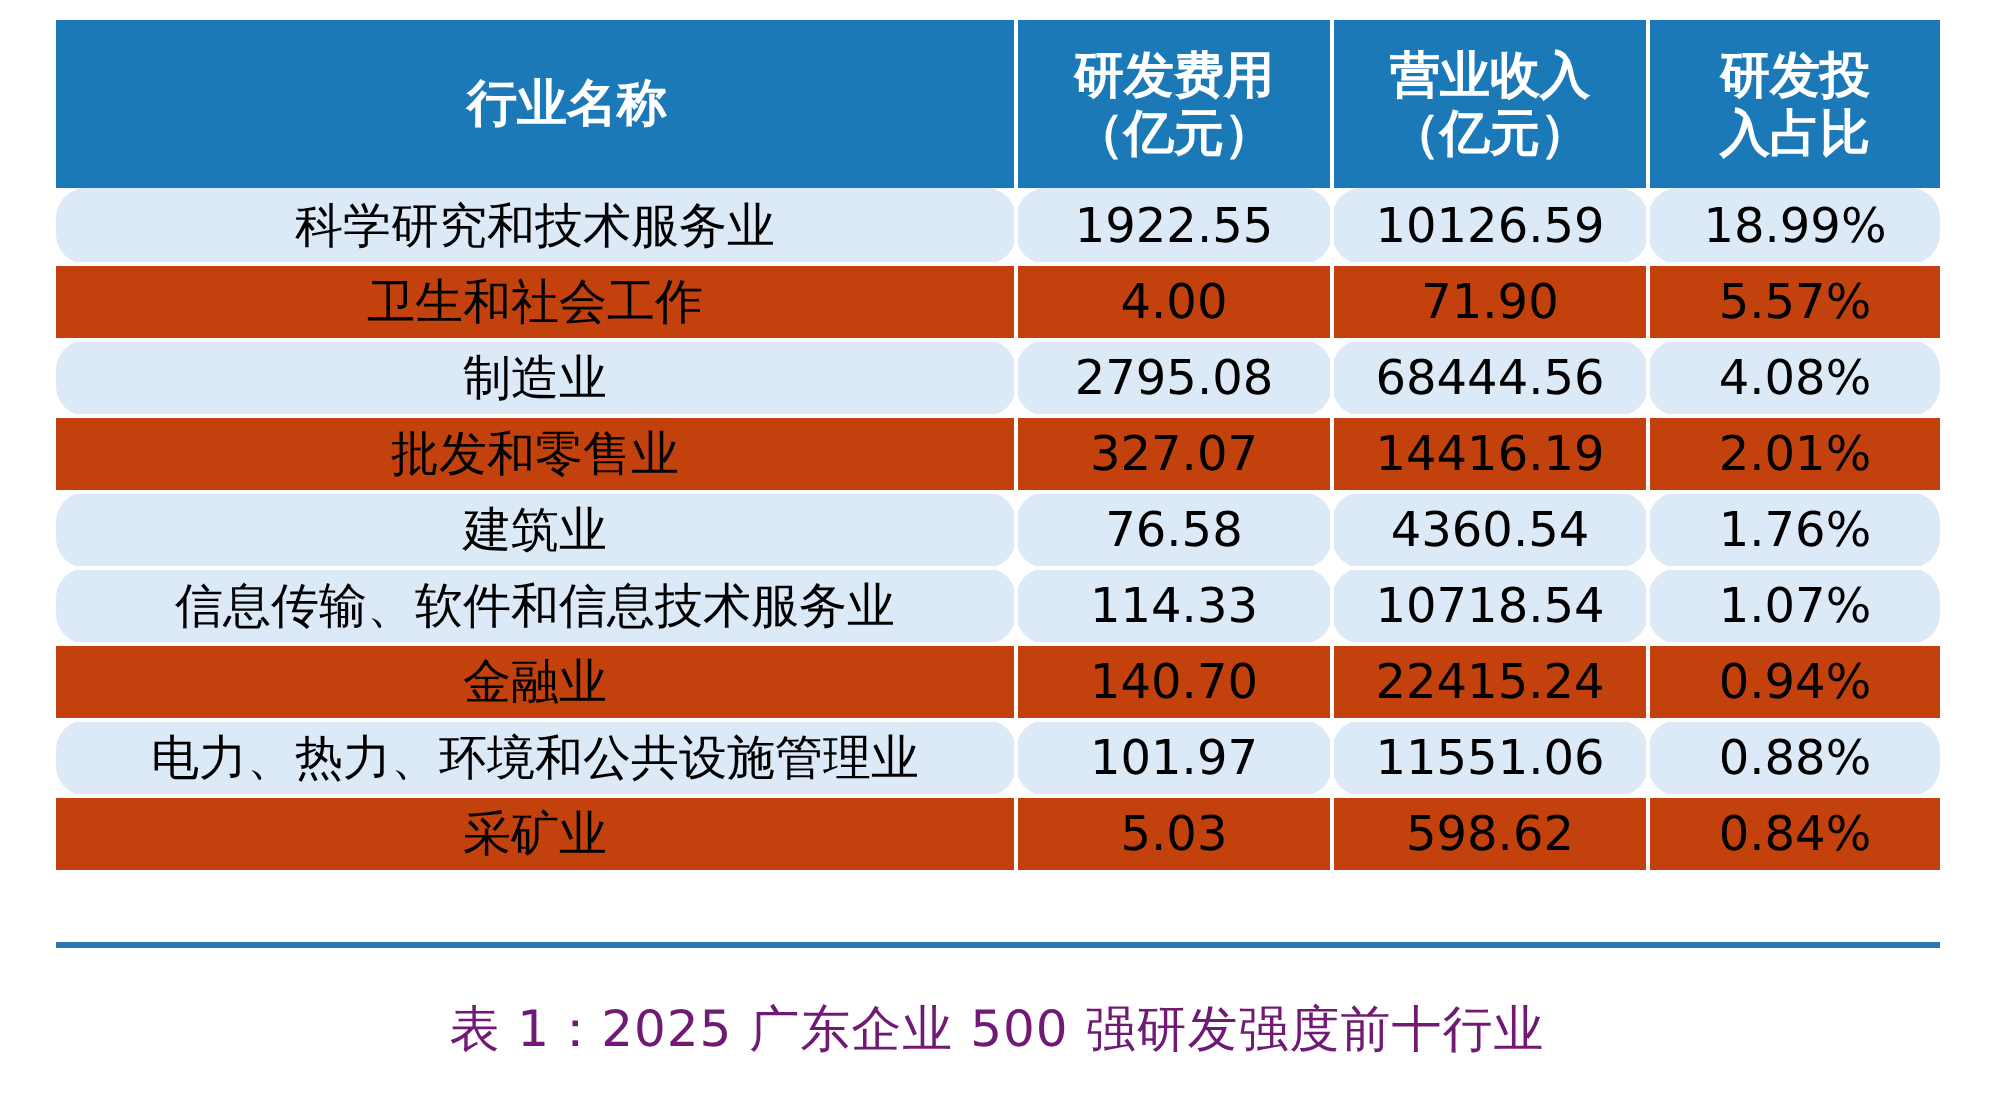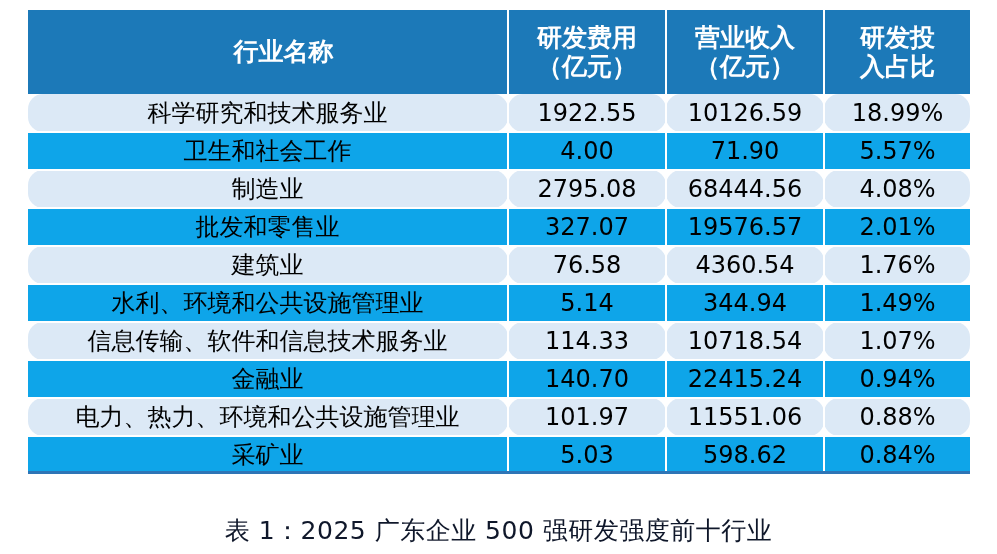--- a/index.html
+++ b/index.html
@@ -70,44 +70,43 @@
   }
   table.data-table td:last-child {
     border-right: none;
     margin-left: 20px;
   }
   tr.row-even td {
     background: #dce9f6;
     border-radius: 15px;
   }
   tr.row-odd td {
-    background: #0ea5e9;
+    background: #c2410c;
   }
   .col-name   { width: 480px; }
   .col-rd     { width: 158px; }
   .col-rev    { width: 158px; }
   .col-ratio  { width: 146px; }
   .bottom-rule {
     position: absolute;
     left: 28px;
     top: 471px;
     width: 942px;
     height: 3px;
     background: #2e75b6;
   }
   .caption {
     position: absolute;
     left: 0;
     top: 498px;
     width: 997px;
     text-align: center;
     font-size: 25px;
-    color: #0f172a;
+    color: #701a75;
     letter-spacing: 0.5px;
-    margin-top: 16px;
   }
   .cjk { font-family: "DejaVu Sans", "Liberation Sans", sans-serif; }
 </style>
 </head>
 <body>
 
 <div class="page">
 
   <div class="table-wrap">
     <table class="data-table cjk">
@@ -140,34 +139,28 @@
           </tr>
           <tr class="row-even">
             <td>制造业</td>
             <td>2795.08</td>
             <td>68444.56</td>
             <td>4.08%</td>
           </tr>
           <tr class="row-odd">
             <td>批发和零售业</td>
             <td>327.07</td>
-            <td>19576.57</td>
+            <td>14416.19</td>
             <td>2.01%</td>
           </tr>
           <tr class="row-even">
             <td>建筑业</td>
             <td>76.58</td>
             <td>4360.54</td>
             <td>1.76%</td>
-          </tr>
-          <tr class="row-odd">
-            <td>水利、环境和公共设施管理业</td>
-            <td>5.14</td>
-            <td>344.94</td>
-            <td>1.49%</td>
           </tr>
           <tr class="row-even">
             <td>信息传输、软件和信息技术服务业</td>
             <td>114.33</td>
             <td>10718.54</td>
             <td>1.07%</td>
           </tr>
           <tr class="row-odd">
             <td>金融业</td>
             <td>140.70</td>

